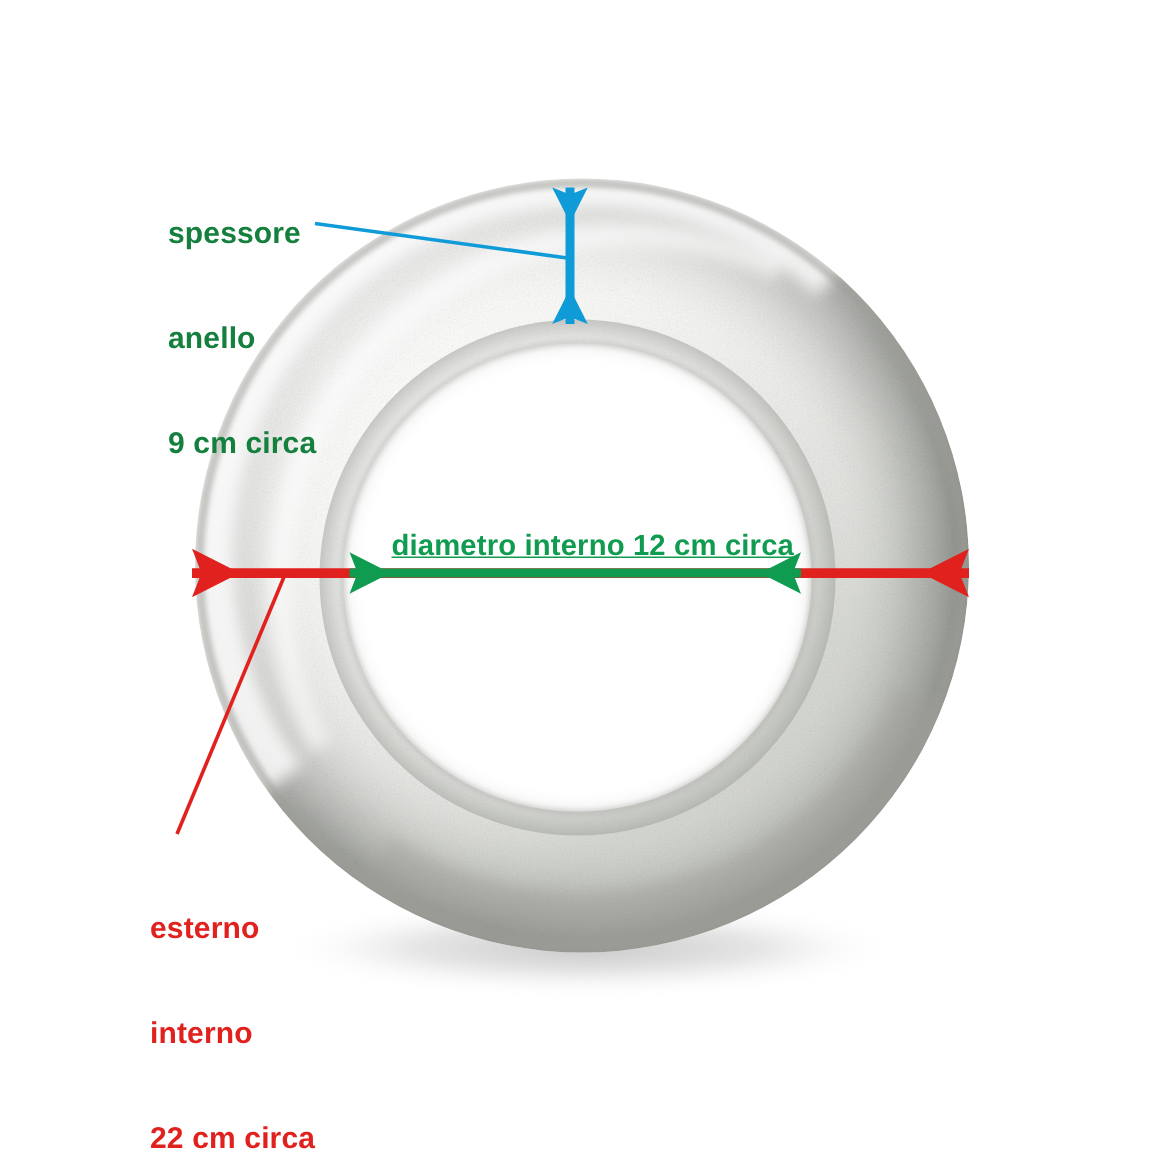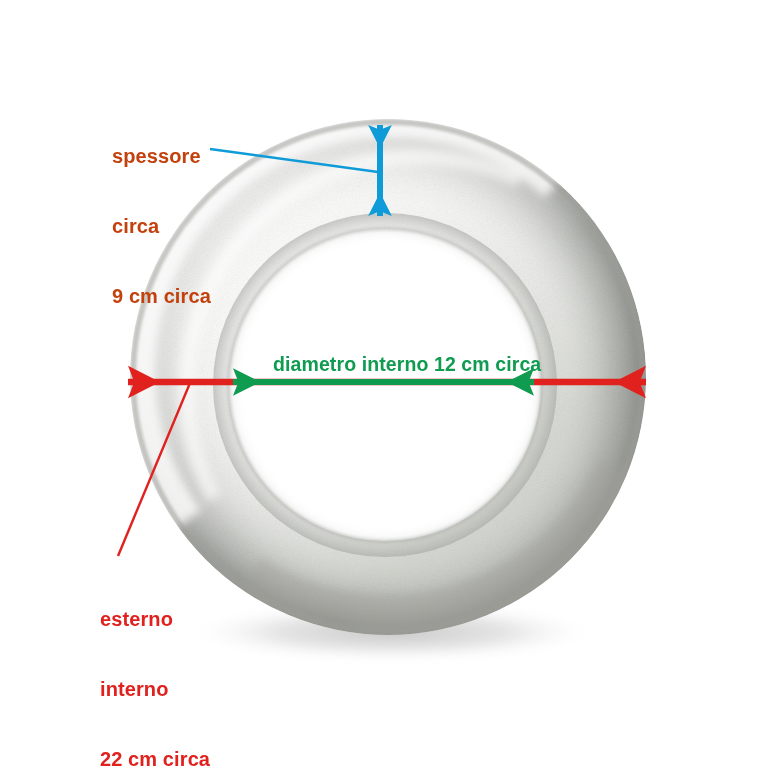--- a/index.html
+++ b/index.html
@@ -29,33 +29,34 @@
     position: absolute;
     white-space: pre;
     line-height: 1.16;
     font-weight: 600;
     letter-spacing: 0.1px;
   }
   #label-thickness {
     left: 112px;
     top: 99px;
     font-size: 20px;
-    color: #c2410c;
+    color: #15803d;
   }
   #label-outer {
     left: 100px;
     top: 562px;
     font-size: 20px;
     color: #e0211d;
   }
   #label-inner {
-    left: 273px;
+    left: 261px;
     top: 353px;
     font-size: 19.5px;
     color: #0f9b50;
+    text-decoration: underline;
   }
 </style>
 </head>
 <body>
 
 <div id="stage">
 
   <svg id="diagram-svg" viewBox="0 0 770 770">
     <defs>
 
@@ -155,21 +156,21 @@
 
     <line x1="233" y1="382" x2="534" y2="382" stroke="#0f9b50" stroke-width="6" marker-start="url(#mkGreenL)" marker-end="url(#mkGreenL)"></line>
 
     <line x1="380" y1="125" x2="380" y2="216" stroke="#0f9bd7" stroke-width="6" marker-start="url(#mkBlueL)" marker-end="url(#mkBlueL)"></line>
 
     <polyline points="210,149 378,172 380,172" fill="none" stroke="#0f9bd7" stroke-width="2.4"></polyline>
   </svg>
 
   <div class="label" id="label-thickness">
     <div>spessore</div>
-    <div>circa</div>
+    <div>anello</div>
     <div>9 cm circa</div>
   </div>
 
   <div class="label" id="label-inner">diametro interno 12 cm circa</div>
 
   <div class="label" id="label-outer">
     <div>esterno</div>
     <div>interno</div>
     <div>22 cm circa</div>
   </div>

